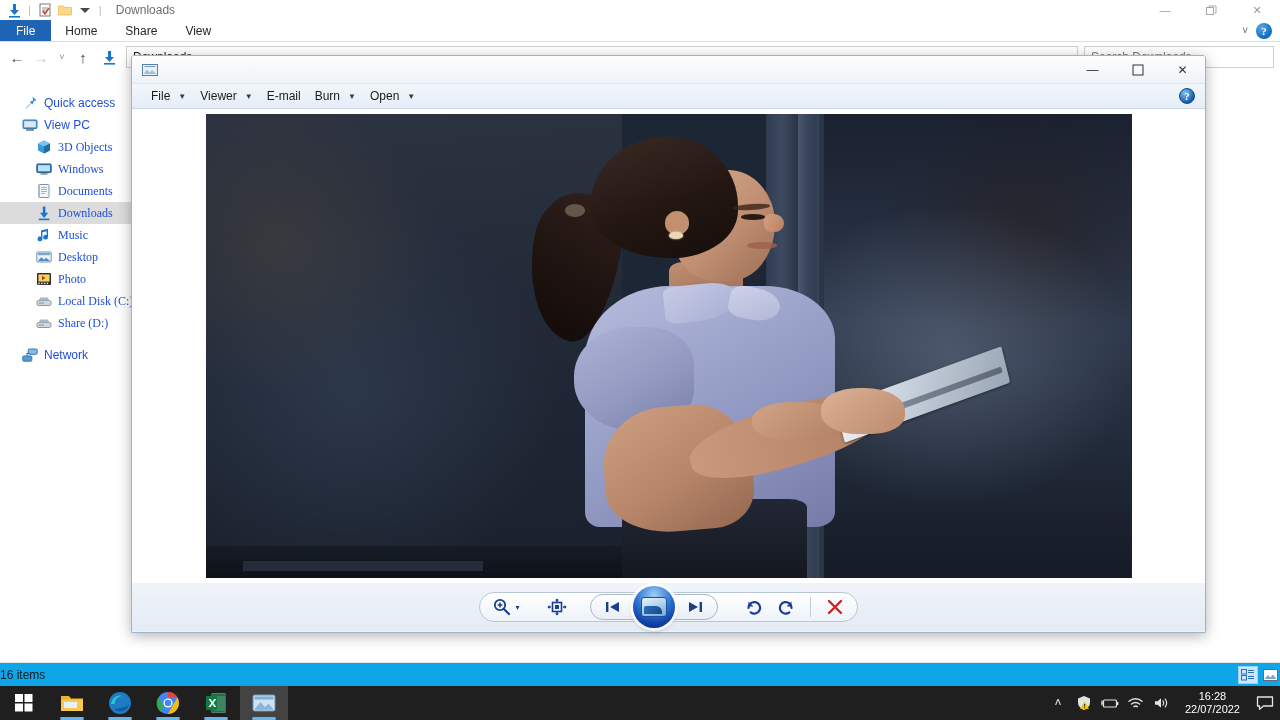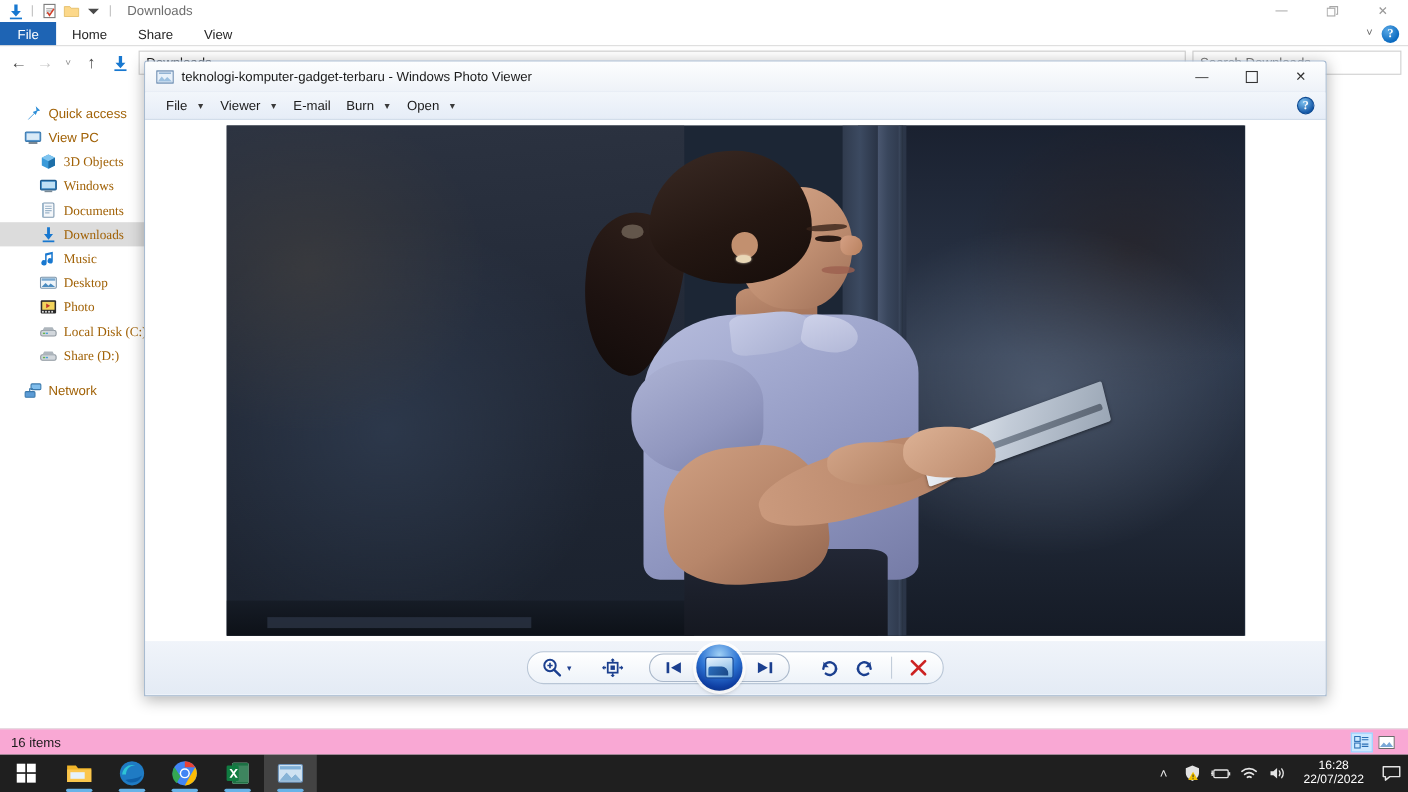--- a/index.html
+++ b/index.html
@@ -81,35 +81,35 @@
   .content-area {
     position:absolute; left:0; top:72px; width:1280px; height:590px;
     background:#ffffff; display:flex;
   }
   .sidebar {
     width:160px; height:100%; background:#ffffff; padding-top:20px;
     font-size:12px; overflow:hidden;
   }
   .side-item {
     height:22px; display:flex; align-items:center; gap:6px; padding-left:22px;
-    color:#a16207; white-space:nowrap;
+    color:#1d4ed8; white-space:nowrap;
   }
   .side-item.lvl2 { padding-left:36px;font-family:Liberation Serif, serif; }
   .side-item.selected { background:#dcdcdc; }
   .side-item .lbl { font-size:12px; }
   .side-ico { width:16px; height:16px; flex:0 0 16px; position:relative; }
   .side-gap { height:10px; }
 
   .file-pane { flex:1; background:#ffffff; }
 
   
   .statusbar {
     position:absolute; left:0; top:662px; width:1280px; height:24px;
-    background:#f9a8d4; border-top:1px solid #e3e3e3;
-    display:flex; align-items:center; padding:0 10px; font-size:12px; color:#1a1a1a;
+    background:#0ea5e9; border-top:1px solid #e3e3e3;
+    display:flex; align-items:center; padding:0 0; font-size:12px; color:#1a1a1a;
   }
   .status-views { margin-left:auto; display:flex; gap:2px; align-items:center; }
   .view-btn {
     width:20px; height:18px; display:flex; align-items:center; justify-content:center;
   }
   .view-btn.active { background:#cce8ff; border:1px solid #99d1ff; }
 
   
   #photoviewer {
     position:absolute; left:131px; top:55px; width:1075px; height:578px;
@@ -602,21 +602,20 @@
 <div id="photoviewer">
 
   <div class="pv-title">
     <span class="pv-title-ico">
       <svg width="16" height="14" viewBox="0 0 16 14">
         <rect x="0.5" y="1.5" width="15" height="11" fill="#e8f1fa" stroke="#5a7fa8"></rect>
         <path d="M1.5 11l3.5-4.5 2.6 3 2.4-2.4 4.5 3.9z" fill="#9cc0e0"></path>
         <rect x="2.5" y="3" width="11" height="1" fill="#6f9ac4"></rect>
       </svg>
     </span>
-    <span class="pv-title-txt">teknologi-komputer-gadget-terbaru - Windows Photo Viewer</span>
     <div class="pv-winbtns">
       <div class="pv-wb">—</div>
       <div class="pv-wb">
         <svg width="12" height="12" viewBox="0 0 12 12">
             <rect x="1" y="1" width="10" height="10" fill="none" stroke="#333"></rect>
           </svg>
       </div>
       <div class="pv-wb close">✕</div>
     </div>
   </div>

